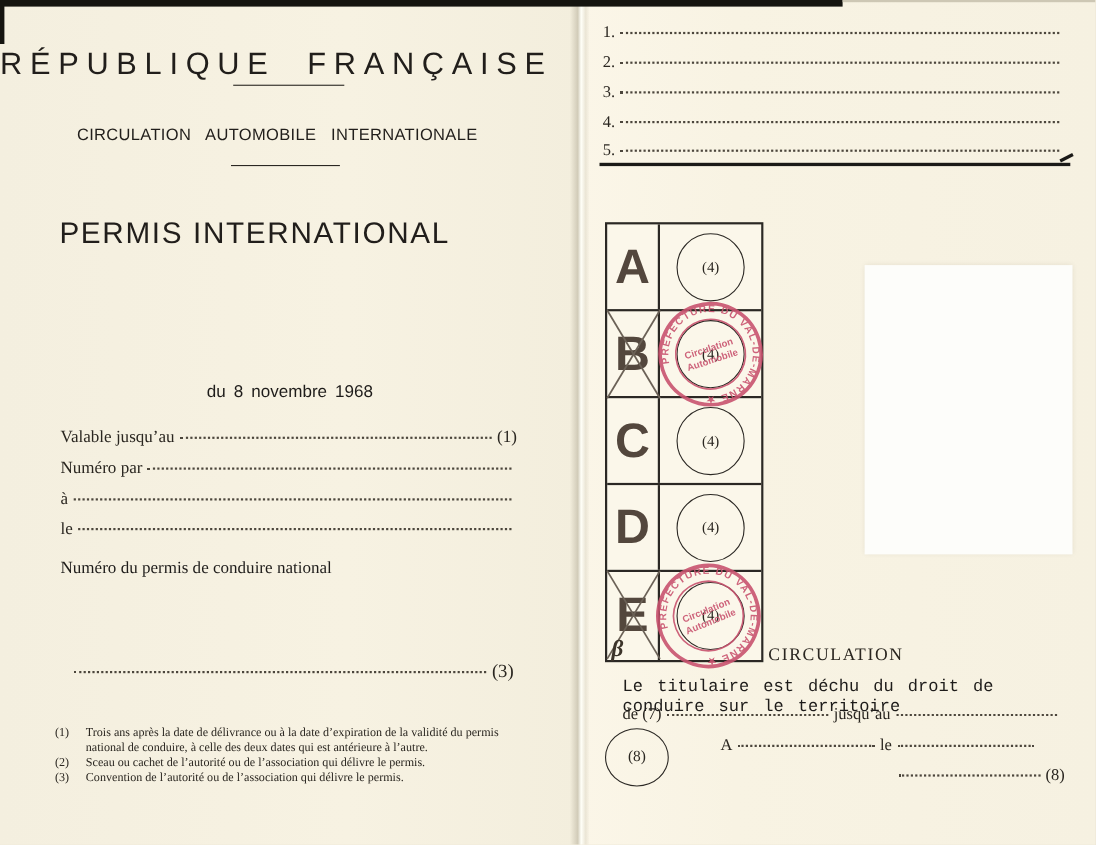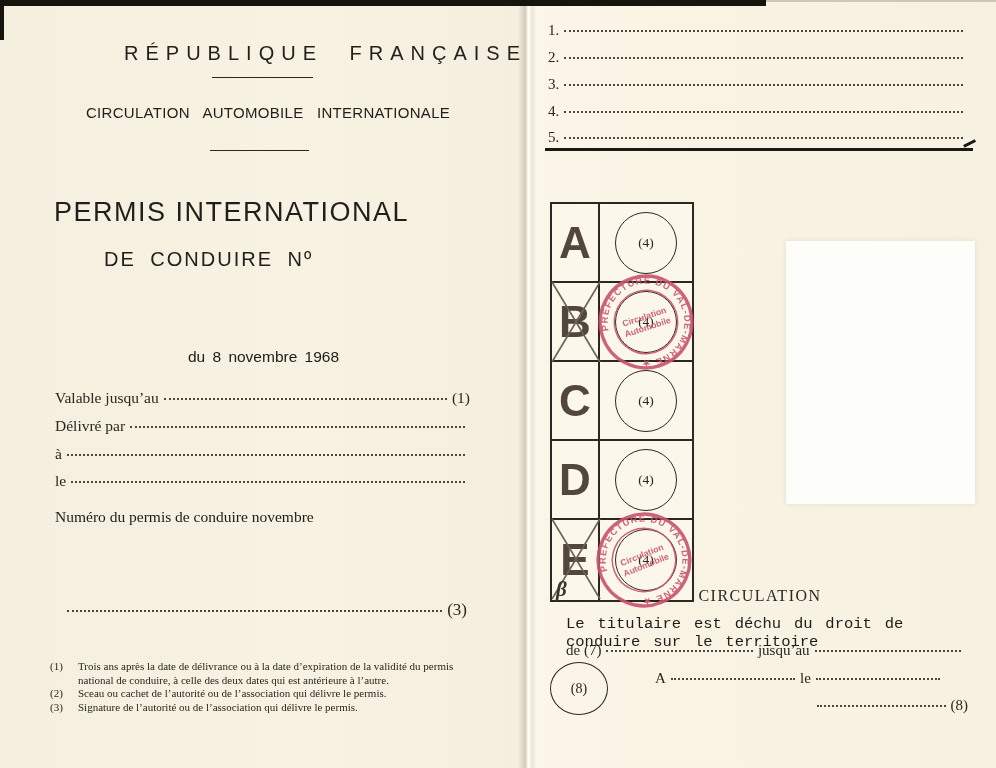--- a/index.html
+++ b/index.html
@@ -8,23 +8,23 @@
   .abs{position:absolute;}
   
   .page-left{left:0;top:0;width:527px;height:768px;background:linear-gradient(90deg,#f4efdf 0%,#f7f2e2 60%,#f3eedd 100%);}
   .page-right{left:527px;top:0;width:469px;height:768px;background:linear-gradient(90deg,#fbf6e8 0%,#f8f3e3 30%,#f6f1e1 100%);}
   .fold{left:518px;top:0;width:18px;height:768px;
         background:linear-gradient(90deg,rgba(90,80,55,0) 0%,rgba(90,80,55,.22) 40%,rgba(255,255,248,.95) 58%,rgba(120,110,80,.12) 80%,rgba(120,110,80,0) 100%);}
   .topbar{left:0;top:0;width:766px;height:6px;background:#15140f;}
   .topbar-right{left:766px;top:0;width:230px;height:2px;background:#cdc7b4;}
   .left-notch{left:0;top:0;width:4px;height:40px;background:#15140f;}
   
-  .h-rep{left:0;top:42px;width:527px;text-align:right;font-size:20px;letter-spacing:7px;word-spacing:14px;color:#211e1b;}
+  .h-rep{left:0;top:42px;width:527px;text-align:left;font-size:28px;letter-spacing:7px;word-spacing:14px;color:#211e1b;}
   .rule-u1{left:212px;top:77px;width:101px;height:0;border-top:1.6px solid #2a2722;}
-  .h-circ{left:0;top:104px;width:504px;text-align:center;font-size:15px;letter-spacing:.3px;word-spacing:9px;color:#211e1b;padding-left:16px;}
+  .h-circ{left:0;top:114px;width:504px;text-align:center;font-size:15px;letter-spacing:.3px;word-spacing:9px;color:#211e1b;}
   .rule-u2{left:210px;top:150px;width:99px;height:0;border-top:1.6px solid #2a2722;}
   .h-permis{left:54px;top:197px;width:470px;font-size:27px;letter-spacing:1.5px;color:#211e1b;}
   .h-conduire{left:104px;top:248px;width:400px;font-size:20px;letter-spacing:2px;word-spacing:7px;color:#211e1b;}
   .h-conv1{left:0;top:317px;width:527px;text-align:center;font-size:15.5px;letter-spacing:.2px;word-spacing:3px;}
   .h-conv2{left:0;top:348px;width:527px;text-align:center;font-size:15.5px;word-spacing:3px;}
   
   .frow{display:flex;align-items:baseline;font-family:"Liberation Serif",serif;font-size:15.5px;color:#2a2620;}
   .leader{flex:1 1 auto;min-width:16px;border-bottom:2px dotted #4c463c;transform:translateY(-3px);margin:0 5px;}
   .fr1{left:55px;top:389px;width:415px;}
   .fr2{left:55px;top:417px;width:415px;}
@@ -78,59 +78,58 @@
 <body>
 
 <div id="doc">
 
   <div class="abs page-left">
     <div class="abs h-rep">RÉPUBLIQUE FRANÇAISE</div>
     <div class="abs rule-u1"></div>
     <div class="abs h-circ">CIRCULATION AUTOMOBILE INTERNATIONALE</div>
     <div class="abs rule-u2"></div>
     <div class="abs h-permis">PERMIS INTERNATIONAL</div>
-    <div class="abs h-conduire">DE CONDUIRE Nº</div>
     <div class="abs h-conv2">du 8 novembre 1968</div>
 
     <div class="abs frow fr1">
       <span>Valable jusqu’au</span>
       <span class="leader"></span>
       <span>(1)</span>
     </div>
     <div class="abs frow fr2">
-      <span>Délivré par</span>
+      <span>Numéro par</span>
       <span class="leader"></span>
     </div>
     <div class="abs frow fr3">
       <span>à</span>
       <span class="leader"></span>
     </div>
     <div class="abs frow fr4">
       <span>le</span>
       <span class="leader"></span>
     </div>
-    <div class="abs fr-nat">Numéro du permis de conduire novembre</div>
+    <div class="abs fr-nat">Numéro du permis de conduire national</div>
 
     <div class="abs frow fr-sig3">
       <span class="leader"></span>
       <span>(3)</span>
     </div>
 
     <div class="abs fnotes">
       <div class="fn">
         <span class="fn-num">(1)</span>
         <span class="fn-text">Trois ans après la date de délivrance ou à la date d’expiration de la validité du permis national de conduire, à celle des deux dates qui est antérieure à l’autre.</span>
       </div>
       <div class="fn">
         <span class="fn-num">(2)</span>
         <span class="fn-text">Sceau ou cachet de l’autorité ou de l’association qui délivre le permis.</span>
       </div>
       <div class="fn">
         <span class="fn-num">(3)</span>
-        <span class="fn-text">Signature de l’autorité ou de l’association qui délivre le permis.</span>
+        <span class="fn-text">Convention de l’autorité ou de l’association qui délivre le permis.</span>
       </div>
     </div>
   </div>
 
   <div class="abs page-right"></div>
 
   <div class="abs frow lrow l1">
     <span>1.</span>
     <span class="leader"></span>
   </div>

